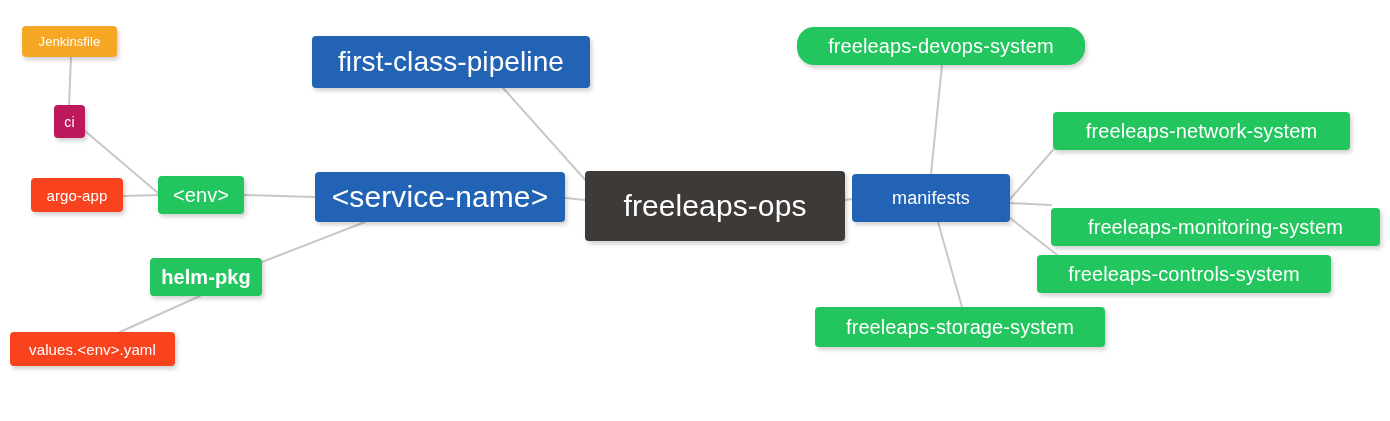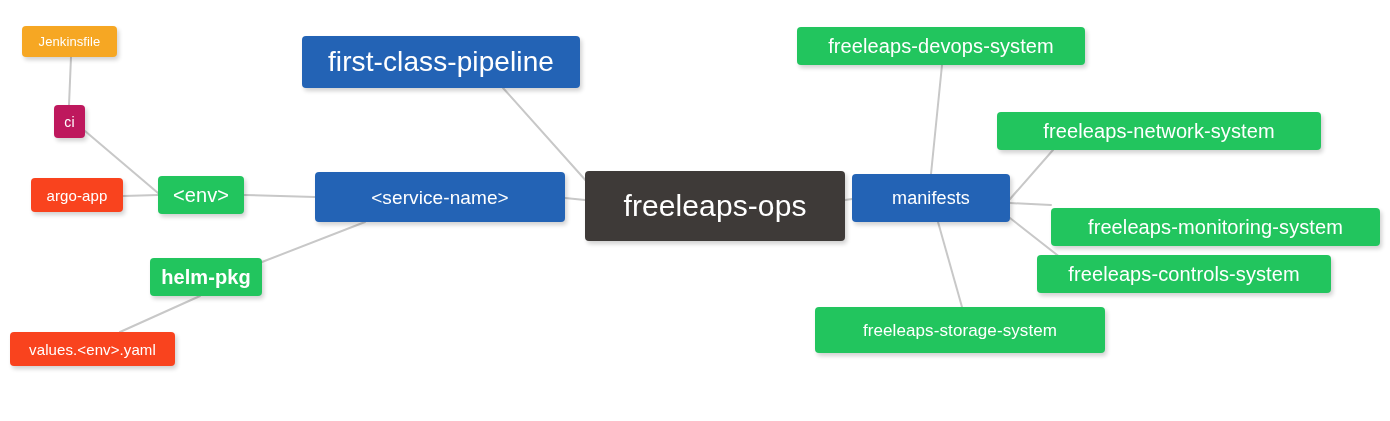--- a/index.html
+++ b/index.html
@@ -57,41 +57,41 @@
       </div>
       <div class="node" style="left: 158px; top: 176px; width: 86px; height: 38px; background: rgb(34, 197, 94); font-size: 20px;">
         <span>&lt;env&gt;</span>
       </div>
       <div class="node" style="left: 150px; top: 258px; width: 112px; height: 38px; background: rgb(34, 197, 94); font-size: 20px; font-weight: bold;">
         <span>helm-pkg</span>
       </div>
       <div class="node" style="left: 10px; top: 332px; width: 165px; height: 34px; background: rgb(249, 67, 30); font-size: 15px;">
         <span>values.&lt;env&gt;.yaml</span>
       </div>
-      <div class="node" style="left: 302px; top: 36px; width: 278px; height: 52px; background: rgb(35, 99, 181); font-size: 28px;">
+      <div class="node" style="left: 312px; top: 36px; width: 278px; height: 52px; background: rgb(35, 99, 181); font-size: 28px;">
         <span>first-class-pipeline</span>
       </div>
-      <div class="node" style="left: 315px; top: 172px; width: 250px; height: 50px; background: rgb(35, 99, 181); font-size: 19px;">
+      <div class="node" style="left: 315px; top: 172px; width: 250px; height: 50px; background: rgb(35, 99, 181); font-size: 30px;">
         <span>&lt;service-name&gt;</span>
       </div>
       <div class="node" style="left: 585px; top: 171px; width: 260px; height: 70px; background: rgb(62, 58, 56); font-size: 30px;">
         <span>freeleaps-ops</span>
       </div>
       <div class="node" style="left: 852px; top: 174px; width: 158px; height: 48px; background: rgb(35, 99, 181); font-size: 18px;">
         <span>manifests</span>
       </div>
-      <div class="node" style="left: 797px; top: 27px; width: 288px; height: 38px; background: rgb(34, 197, 94); font-size: 20px;">
+      <div class="node" style="left: 797px; top: 27px; width: 288px; height: 38px; background: rgb(34, 197, 94); font-size: 20px; border-radius: 17px;">
         <span>freeleaps-devops-system</span>
       </div>
-      <div class="node" style="left: 997px; top: 112px; width: 324px; height: 38px; background: rgb(34, 197, 94); font-size: 20px;">
+      <div class="node" style="left: 1053px; top: 112px; width: 297px; height: 38px; background: rgb(34, 197, 94); font-size: 20px;">
         <span>freeleaps-network-system</span>
       </div>
       <div class="node" style="left: 1051px; top: 186px; width: 329px; height: 38px; background: rgb(34, 197, 94); font-size: 20px; margin-top: 22px;">
         <span>freeleaps-monitoring-system</span>
       </div>
       <div class="node" style="left: 1037px; top: 255px; width: 294px; height: 38px; background: rgb(34, 197, 94); font-size: 20px;">
         <span>freeleaps-controls-system</span>
       </div>
-      <div class="node" style="left: 815px; top: 307px; width: 290px; height: 46px; background: rgb(34, 197, 94); font-size: 17px;">
+      <div class="node" style="left: 815px; top: 307px; width: 290px; height: 40px; background: rgb(34, 197, 94); font-size: 20px;">
         <span>freeleaps-storage-system</span>
       </div>
     </div>
 </div>
 
 </body></html>

